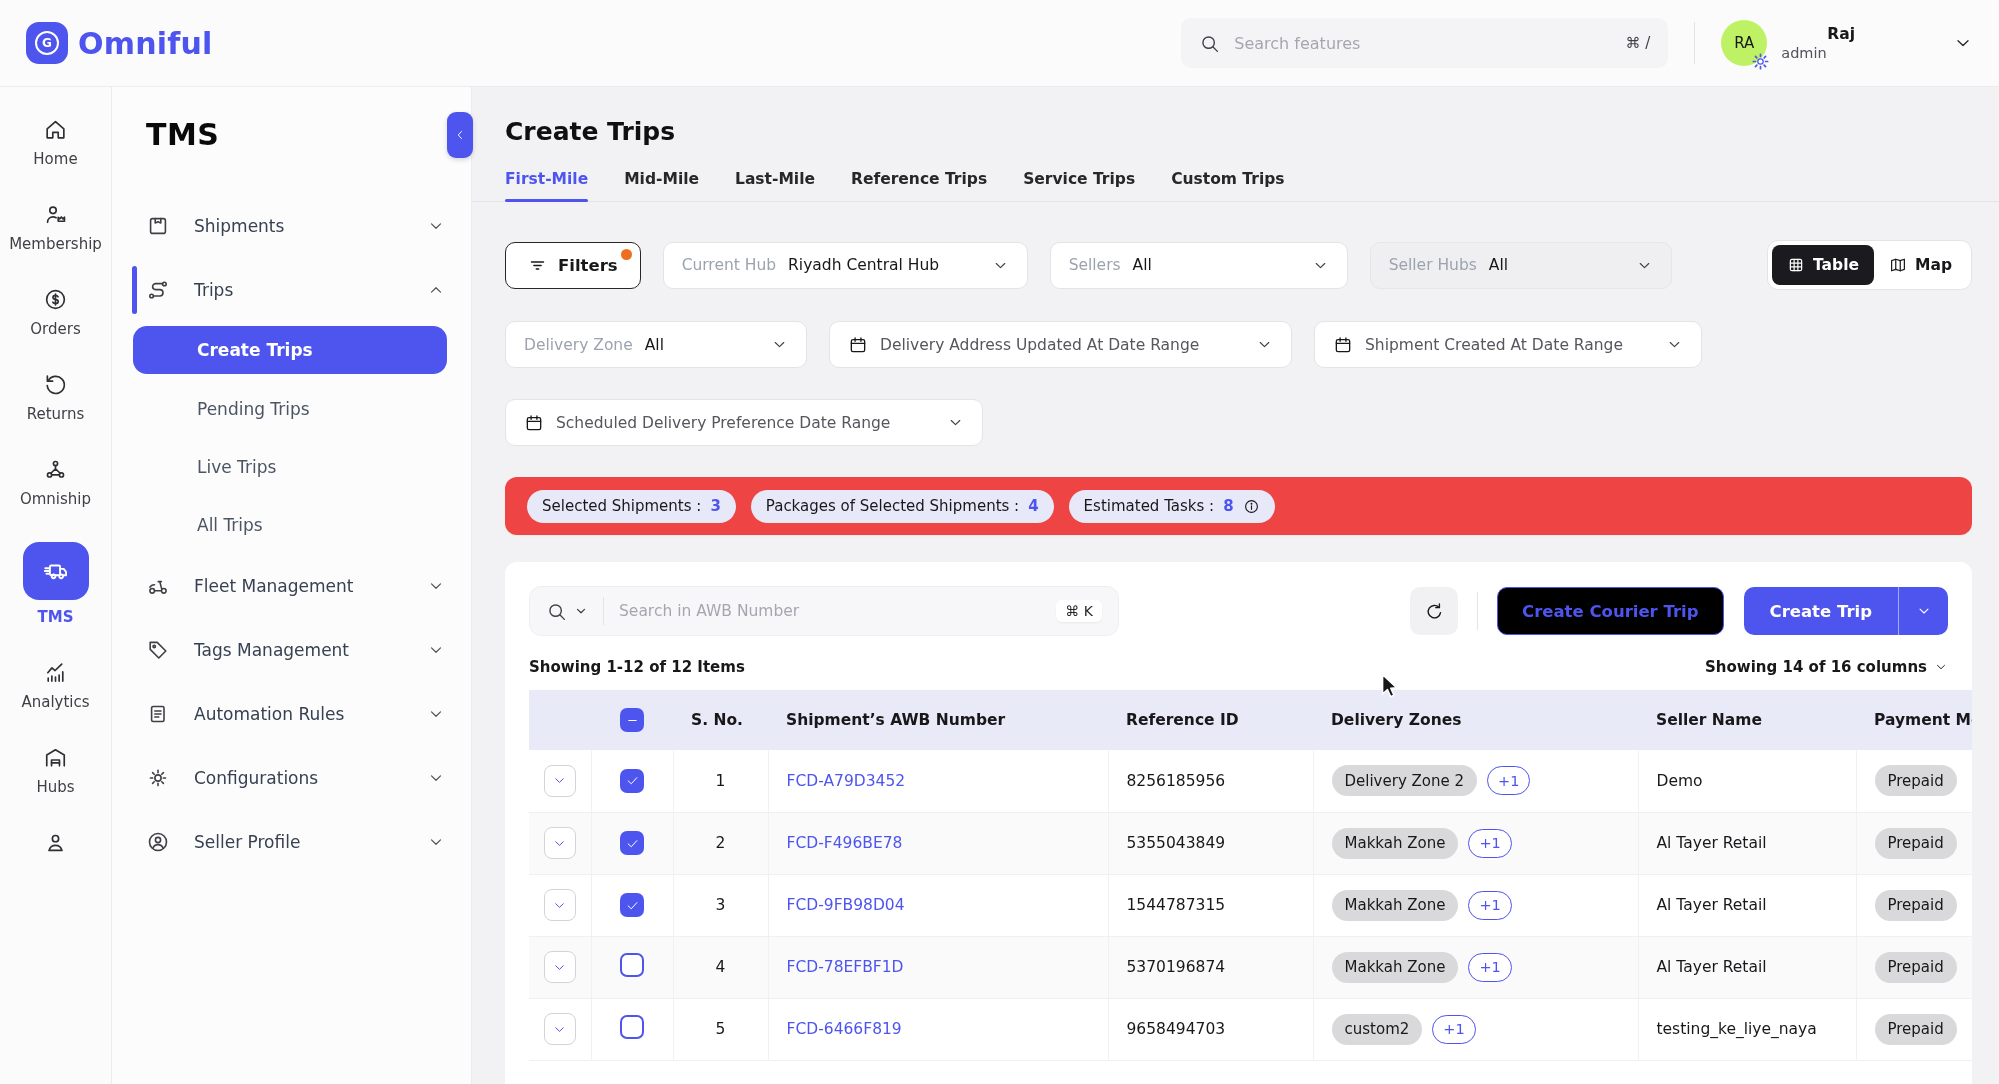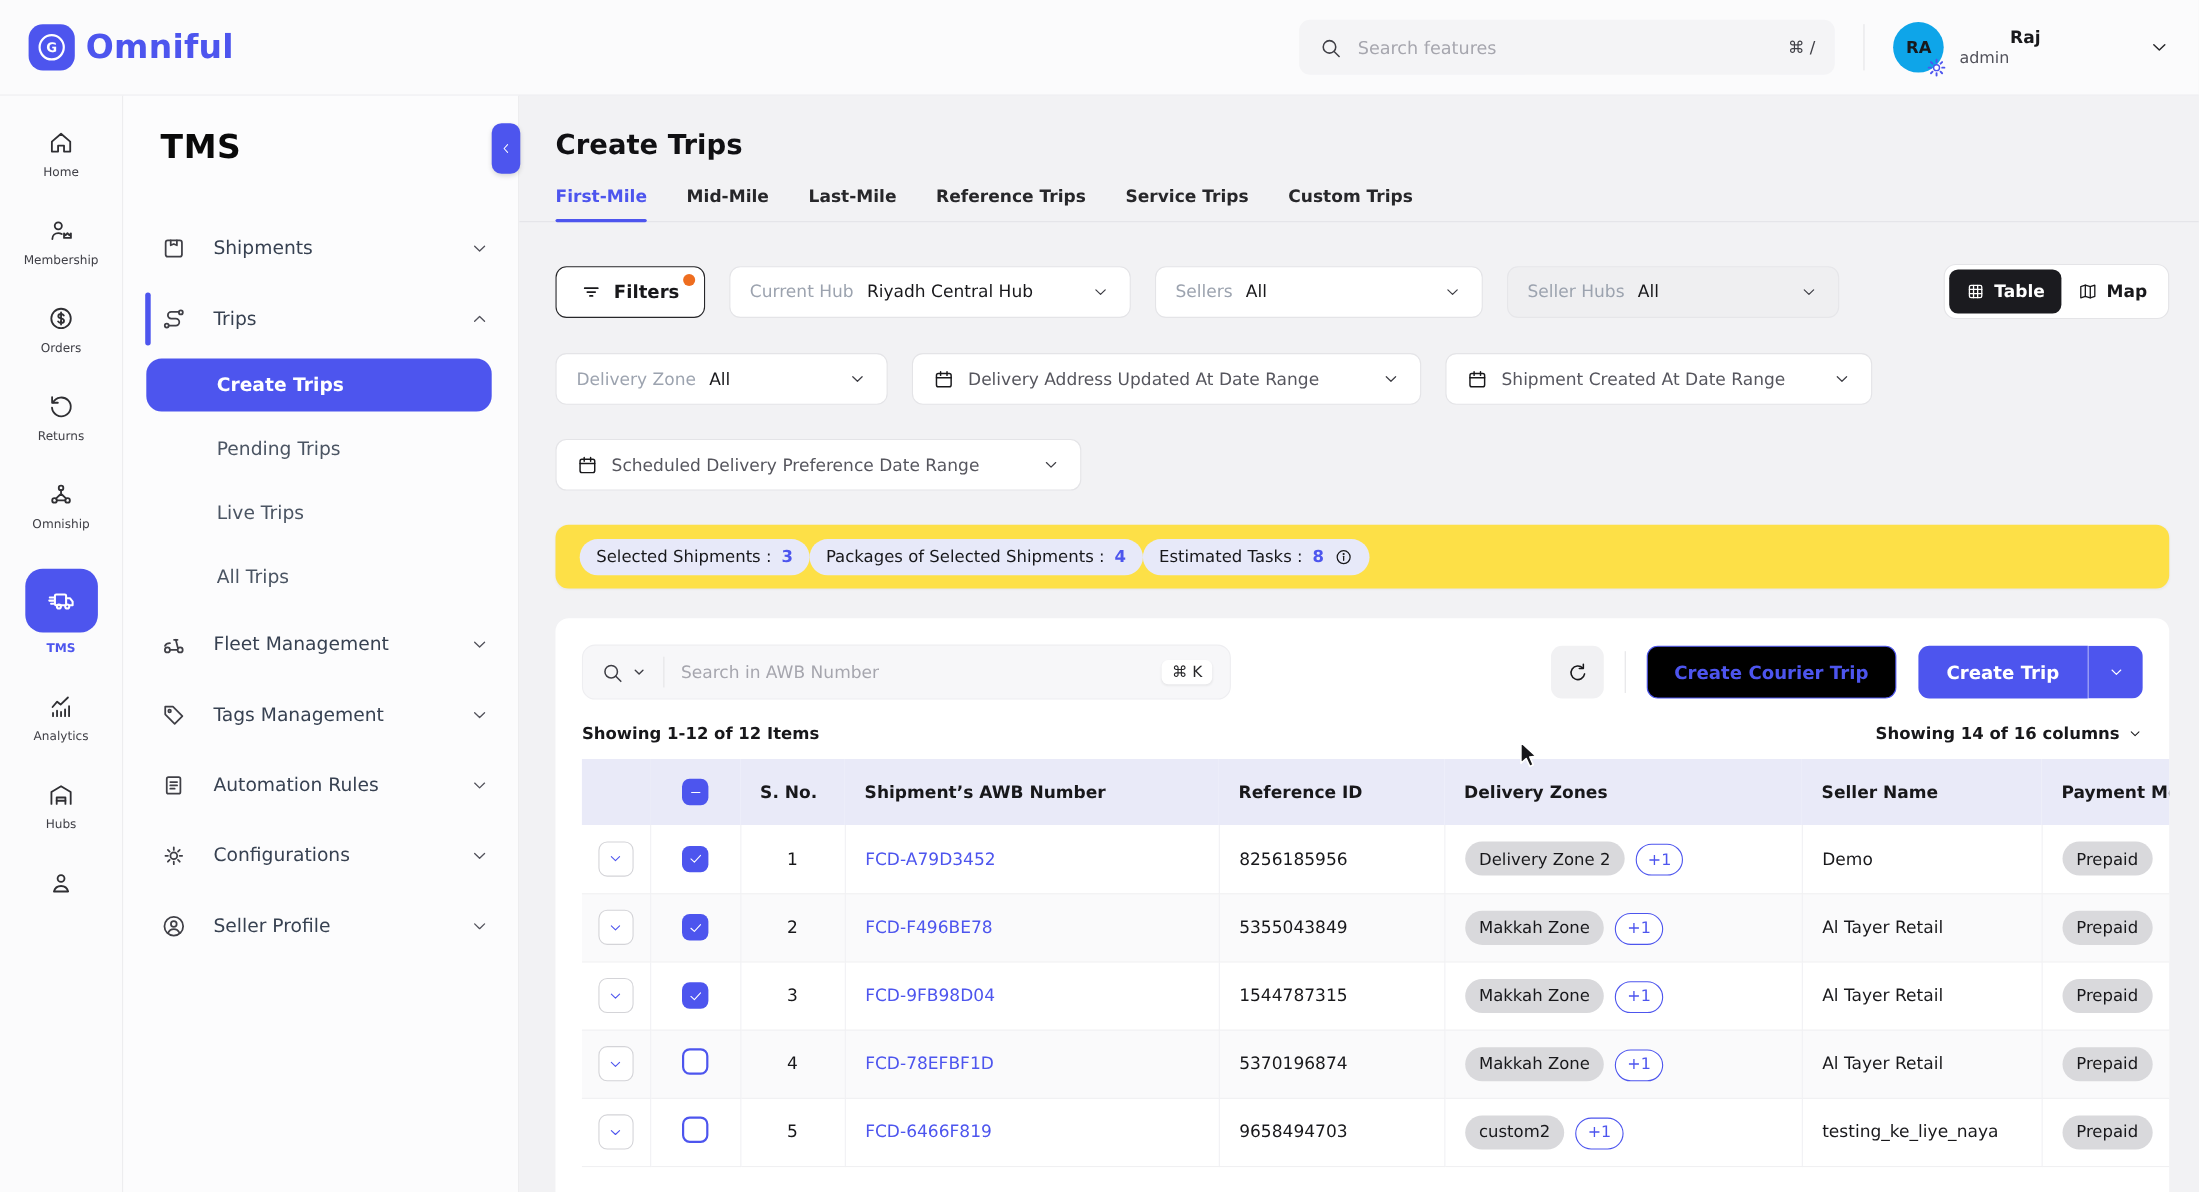--- a/index.html
+++ b/index.html
@@ -13,32 +13,32 @@
   .topbar { height:87px; background:#FBFBFC; border-bottom:1px solid #ECECEE; display:flex; align-items:center; padding:0 26px; }
   .logo { display:flex; align-items:center; gap:10px; }
   .logo-badge { width:42px; height:42px; border-radius:13px; background:#4D55EE; display:grid; place-items:center; }
   .logo-ring { width:24px; height:24px; border:2.6px solid #fff; border-radius:50%; color:#fff; font-size:12px; font-weight:700; display:grid; place-items:center; }
   .logo-text { font-size:30px; font-weight:700; color:#4D55EE; letter-spacing:.2px; }
   .search-features { margin-left:auto; width:487px; height:50px; border-radius:10px; background:#F4F4F6; display:flex; align-items:center; padding:0 18px; gap:14px; }
   .search-features .ic { width:21px; height:21px; color:#3F3F46; }
   .sf-placeholder { color:#A6A6AE; font-size:16px; flex:1; }
   .sf-shortcut { color:#3F3F46; font-size:15px; }
   .topbar-divider { width:1px; height:42px; background:#E4E4E7; margin:0 26px; }
-  .avatar { position:relative; width:46px; height:46px; border-radius:50%; background:#0ea5e9; display:grid; place-items:center; font-weight:700; font-size:15px; color:#18181B; }
+  .avatar { position:relative; width:46px; height:46px; border-radius:50%; background:#bef264; display:grid; place-items:center; font-weight:400; font-size:15px; color:#18181B; }
   .avatar-gear { position:absolute; bottom:-5px; right:-3px; width:19px; height:19px; color:#4D55EE; }
   .user-meta { margin-left:14px; display:flex; flex-direction:column; gap:2px; }
   .user-name { font-size:15.5px; font-weight:600;margin-left:46px; }
   .user-role { font-size:14.5px; color:#52525B; }
   .topbar-chevron { width:20px; height:20px; color:#27272A; margin-left:98px; }
 
   
   .app { display:flex; height:997px; position:relative; }
 
   .rail { width:112px; background:#FBFBFC; border-right:1px solid #ECECEE; display:flex; flex-direction:column; align-items:center; padding-top:30px; gap:34px; }
-  .rail-item { display:flex; flex-direction:column; align-items:center; gap:8px; color:#3F3F46; font-size:11px; cursor:pointer; }
+  .rail-item { display:flex; flex-direction:column; align-items:center; gap:8px; color:#3F3F46; font-size:15px; cursor:pointer; }
   .rail-item .ic { width:25px; height:25px; color:#2F2F33; }
   .rail-tile { width:66px; height:58px; border-radius:16px; background:#4D55EE; display:grid; place-items:center; }
   .rail-tile .ic { color:#fff; width:28px; height:28px; }
   .rail-item.active .rail-label { color:#4D55EE; font-weight:700; }
 
   .sidebar { width:360px; background:#FCFCFD; border-right:1px solid #ECECEE; padding-top:30px; position:relative; }
   .side-title { margin-left:34px; font-size:30px; font-weight:800; color:#0A0A0A; letter-spacing:.5px; }
   .side-menu { margin-top:42px; }
   .side-item { position:relative; height:64px; display:flex; align-items:center; padding-left:34px; padding-right:26px; cursor:pointer; }
   .side-item .ic { width:24px; height:24px; color:#3F3F46; }
@@ -70,21 +70,21 @@
   .chip.disabled { background:#EFEFF1; border-color:#E6E6E9; }
   .chip .cal { width:20px; height:20px; color:#18181B; }
   .chip.date .chip-label { color:#56565E; }
   .w-hub{width:365px;} .w-sellers{width:298px;} .w-sellerhubs{width:302px;} .w-zone{width:302px;} .w-date1{width:463px;} .w-date2{width:388px;} .w-date3{width:478px;}
 
   .view-toggle { margin-left:auto; height:50px; background:#fff; border:1px solid #E4E4E7; border-radius:11px; padding:4px; display:inline-flex; }
   .seg { height:40px; padding:0 15px; border-radius:8px; display:inline-flex; align-items:center; gap:8px; font-size:15.5px; font-weight:600; cursor:pointer; color:#18181B; }
   .seg .ic { width:18px; height:18px; }
   .seg.active { background:#1B1B1F; color:#fff; }
 
-  .stats-card { margin:0 27px 0 33px; height:58px; background:#fde047; border-radius:12px; box-shadow:0 1px 2px rgba(0,0,0,.04); display:flex; align-items:center; padding:0 22px; }
+  .stats-card { margin:0 27px 0 33px; height:58px; background:#ef4444; border-radius:12px; box-shadow:0 1px 2px rgba(0,0,0,.04); display:flex; align-items:center; padding:0 22px; gap:15px; }
   .stat-pill { height:33px; border-radius:17px; background:#E7E9F9; display:inline-flex; align-items:center; padding:0 15px; gap:9px; font-size:15px; color:#18181B; }
   .stat-num { color:#4D55EE; font-weight:700; }
   .stat-info { width:17px; height:17px; color:#18181B; cursor:pointer; }
 
   .table-card { margin:27px 27px 0 33px; background:#fff; border-radius:12px; padding:24px 24px 0; height:560px; overflow:hidden; }
   .toolbar { display:flex; align-items:center; }
   .search-awb { width:590px; height:50px; background:#F7F7F9; border:1px solid #EEEEF1; border-radius:12px; display:flex; align-items:center; padding:0 16px; }
   .search-awb .mag { width:21px; height:21px; color:#3F3F46; }
   .search-awb .chev { width:14px; height:14px; color:#3F3F46; margin-left:7px; }
   .awb-divider { width:1px; height:28px; background:#E4E4E7; margin:0 15px; }

